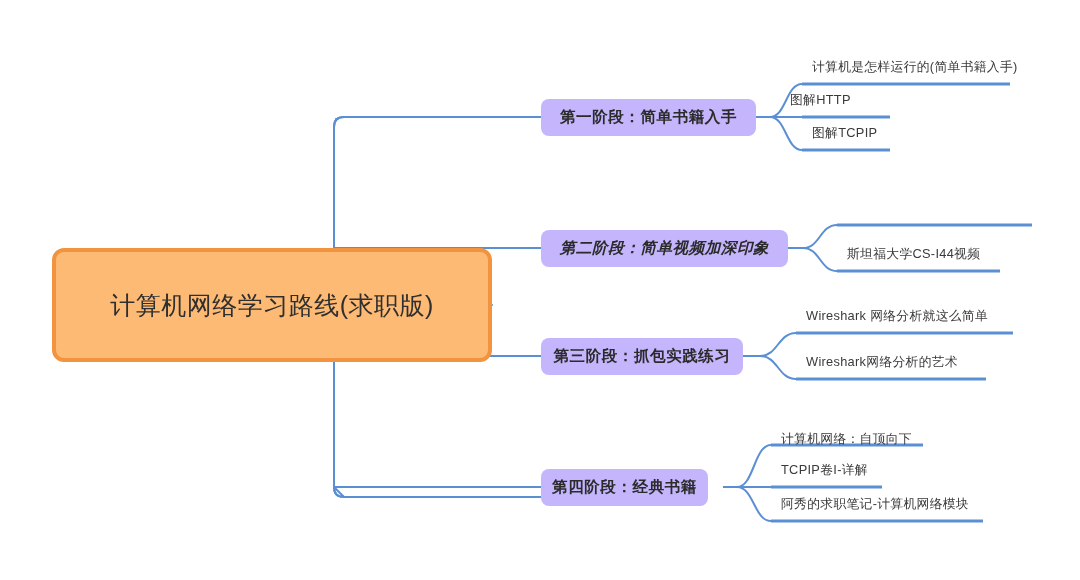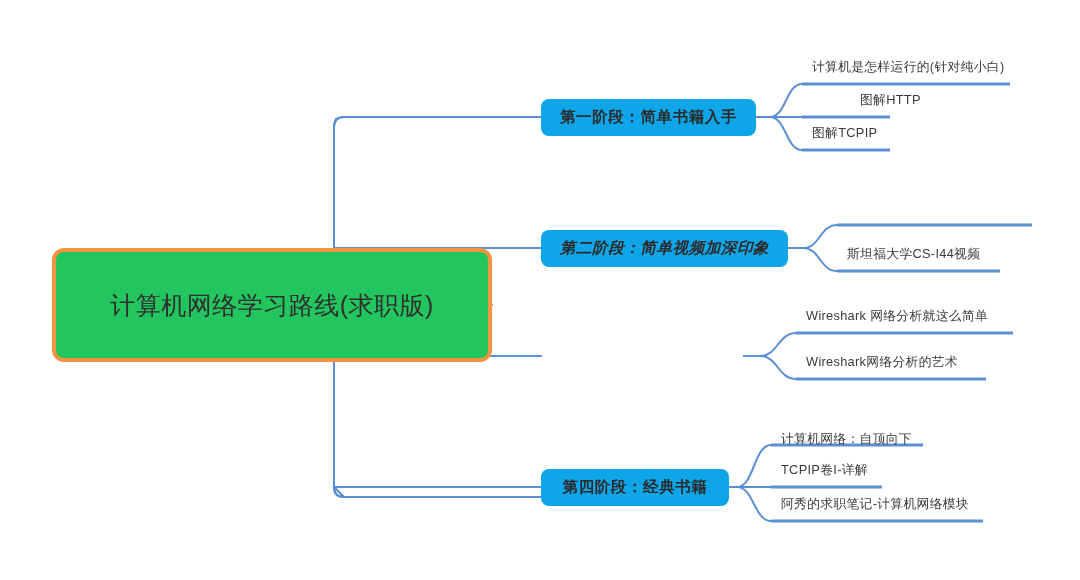--- a/index.html
+++ b/index.html
@@ -30,21 +30,21 @@
   }
 
   
   .root-node {
     position: absolute;
     left: 52px;
     top: 248px;
     width: 440px;
     height: 114px;
     box-sizing: border-box;
-    background: #22c55e;
+    background: #fdba74;
     border: 4px solid #F2943F;
     border-radius: 12px;
     display: flex;
     flex-direction: column;
     align-items: center;
     justify-content: center;
     z-index: 5;
   }
   .root-line {
     font-size: 25px;
@@ -52,21 +52,21 @@
     line-height: 1.32;
     letter-spacing: 0.5px;
     white-space: nowrap;
   }
 
   
   .stage-node {
     position: absolute;
     height: 37px;
     box-sizing: border-box;
-    background: #0ea5e9;
+    background: #c4b5fd;
     border-radius: 8px;
     display: flex;
     align-items: center;
     justify-content: center;
     color: #2b2b2b;
     font-size: 15.5px;
     font-weight: bold;
     letter-spacing: 0.6px;
     white-space: nowrap;
     padding: 0 14px;
@@ -160,27 +160,28 @@
   </svg>
 
   <div class="root-node">
     <span class="root-line">计算机网络学习路线(求职版)</span>
   </div>
 
   <div class="stage-node" style="left:541px; top:99px; width:215px;">第一阶段：简单书籍入手</div>
 
   <div class="stage-node" style="left:541px; top:230px; width:247px;font-style:italic;">第二阶段：简单视频加深印象</div>
 
-
-  <div class="stage-node" style="left:541px; top:469px; width:188px;">第四阶段：经典书籍</div>
+  <div class="stage-node" style="left:541px; top:338px; width:202px;">第三阶段：抓包实践练习</div>
+
+  <div class="stage-node" style="left:541px; top:469px; width:167px;">第四阶段：经典书籍</div>
 
   <div class="leaf" style="left:810px; top:60px;">
-    <span class="leaf-label">计算机是怎样运行的(针对纯小白)</span>
-  </div>
-  <div class="leaf" style="left:858px; top:93px;text-align:right;">
+    <span class="leaf-label">计算机是怎样运行的(简单书籍入手)</span>
+  </div>
+  <div class="leaf" style="left:788px; top:93px;text-align:right;">
     <span class="leaf-label">图解HTTP</span>
   </div>
   <div class="leaf" style="left:810px; top:126px;">
     <span class="leaf-label">图解TCPIP</span>
   </div>
 
   <div class="leaf" style="left:845px; top:247px;">
     <span class="leaf-label">斯坦福大学CS-I44视频</span>
   </div>
 

